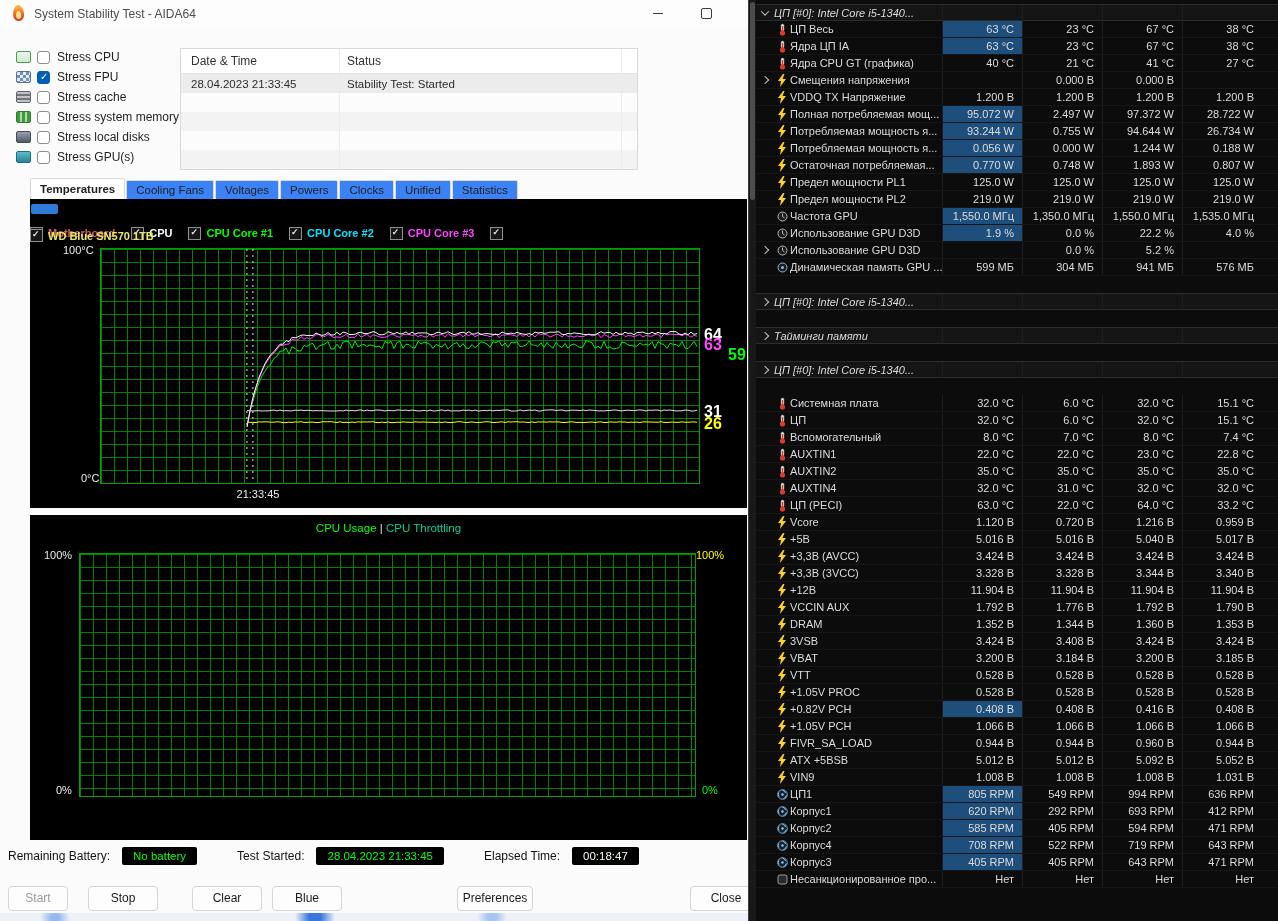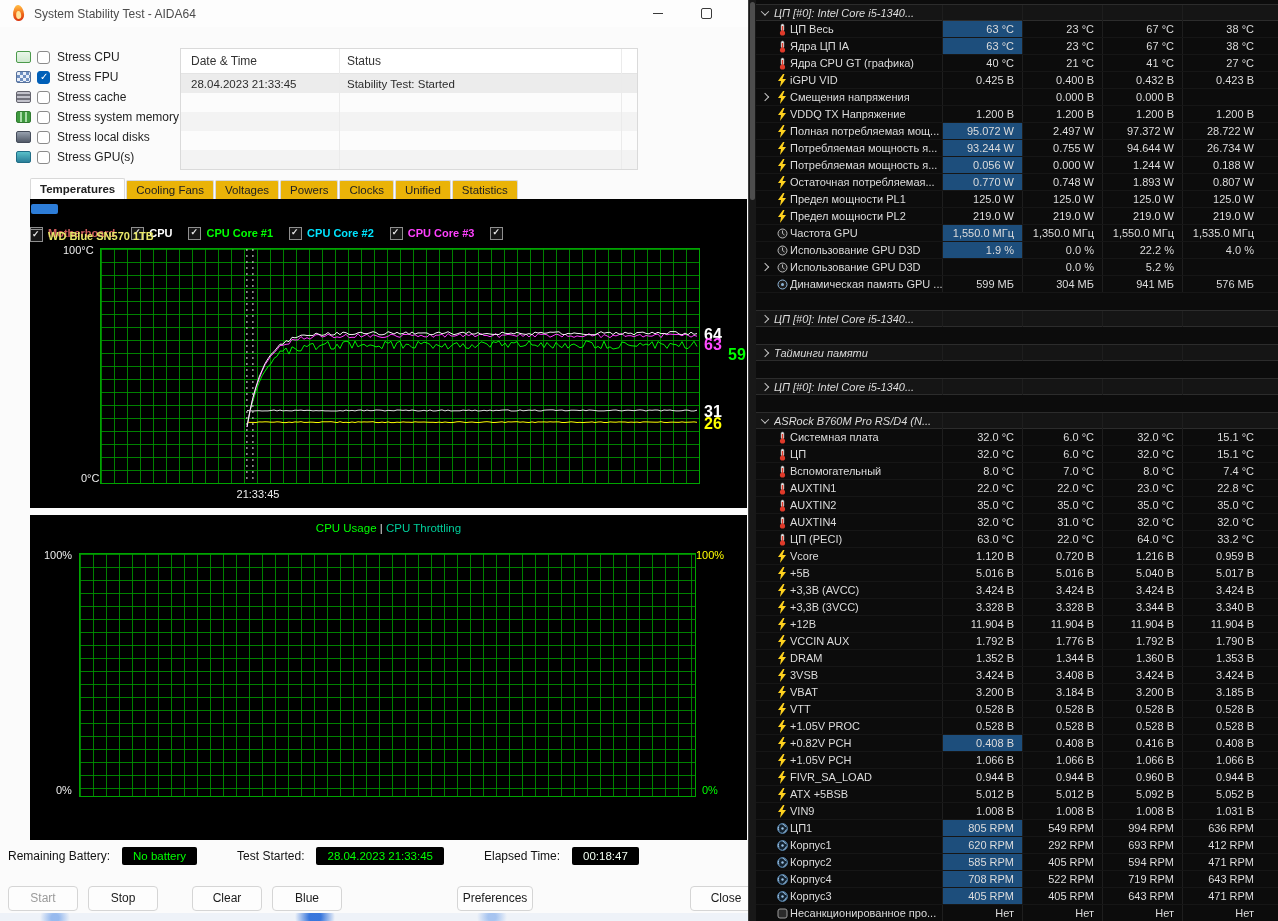--- a/index.html
+++ b/index.html
@@ -45,21 +45,21 @@
   .log-vline{position:absolute;top:0;bottom:0;width:1px;background:#ebebeb}
   .log-row{height:19px;display:flex;align-items:center;font-size:11.5px;color:#2c2c2c}
   #log-rows .log-row:nth-child(1){background:#ececec}
   #log-rows .log-row:nth-child(2){background:#fcfcfc}
   #log-rows .log-row:nth-child(3){background:#f3f3f3}
   #log-rows .log-row:nth-child(4){background:#fcfcfc}
   #log-rows .log-row:nth-child(5){background:#f3f3f3}
 
   
   #tabstrip{position:absolute;left:30px;top:179px;height:20px;display:flex;align-items:flex-end}
-  .tab{height:18px;line-height:18px;padding:0 9px;font-size:11.5px;color:#222;background:#eab308;
+  .tab{height:18px;line-height:18px;padding:0 9px;font-size:11.5px;color:#222;background:#3b82f6;
        border:1px solid #d9d9d9;border-bottom:none;border-radius:2px 2px 0 0;margin-right:1px;white-space:nowrap}
   .tab.active{height:20px;line-height:20px;background:#fff;font-weight:bold;position:relative;z-index:2}
 
   
   .chart-panel{position:absolute;left:30px;width:717px;background:#000}
   #chart1{top:199px;height:309px}
   #chart2{top:515px;height:325px}
   #blue-chip{position:absolute;left:1px;top:5px;width:27px;height:10px;background:#2d7dd8;border-radius:2px}
   .legend{position:absolute;left:0;width:717px;display:flex;justify-content:flex-start;gap:16px}
   #legend-row1{top:8px}#legend-row2{top:30px}
@@ -260,21 +260,21 @@
 
   <div id="status-row">
       <span class="sb-label">Remaining Battery:</span>
       <span class="sb-box" style="color: rgb(0, 255, 0);">No battery</span>
       <span class="sb-label">Test Started:</span>
       <span class="sb-box" style="color: rgb(0, 255, 0);">28.04.2023 21:33:45</span>
       <span class="sb-label">Elapsed Time:</span>
       <span class="sb-box" style="color: rgb(242, 255, 242);">00:18:47</span>
     </div>
   <div id="button-row">
-      <div class="btn disabled" style="left: 8px; width: 70px;">Start</div>
+      <div class="btn disabled" style="left: 8px; width: 60px;">Start</div>
       <div class="btn" style="left: 88px; width: 70px;">Stop</div>
       <div class="btn" style="left: 192px; width: 70px;">Clear</div>
       <div class="btn" style="left: 272px; width: 70px;">Blue</div>
       <div class="btn" style="left: 376px; width: 72px; margin-top: 29px;">CPUID</div>
       <div class="btn" style="left: 457px; width: 76px;">Preferences</div>
       <div class="btn" style="left: 690px; width: 72px;">Close</div>
     </div>
   <div id="bottom-strip"></div>
 </div>
 
@@ -336,34 +336,20 @@
           </svg>
         </div>
         <div class="s-label">Ядра CPU GT (графика)</div>
         <div class="s-val">40 °C</div>
         <div class="s-val">21 °C</div>
         <div class="s-val">41 °C</div>
         <div class="s-val">27 °C</div>
         <div class="s-right"></div>
       </div>
       <div class="s-row">
-        <div class="s-chev"></div>
-        <div class="s-icon">
-          <svg width="10" height="13" viewBox="0 0 10 13">
-            <polygon points="6,0 1,7 4,7 3,13 9,5 5.5,5 7.5,0" fill="#ffd21e"></polygon>
-          </svg>
-        </div>
-        <div class="s-label">iGPU VID</div>
-        <div class="s-val">0.425 В</div>
-        <div class="s-val">0.400 В</div>
-        <div class="s-val">0.432 В</div>
-        <div class="s-val">0.423 В</div>
-        <div class="s-right"></div>
-      </div>
-      <div class="s-row">
         <div class="s-chev">
           <div class="chev right"></div>
         </div>
         <div class="s-icon">
           <svg width="10" height="13" viewBox="0 0 10 13">
             <polygon points="6,0 1,7 4,7 3,13 9,5 5.5,5 7.5,0" fill="#ffd21e"></polygon>
           </svg>
         </div>
         <div class="s-label">Смещения напряжения</div>
         <div class="s-val"></div>
@@ -562,31 +548,20 @@
           <div class="chev right"></div>
         </div>
         <div class="s-label">ЦП [#0]: Intel Core i5-1340...</div>
         <div class="s-val"></div>
         <div class="s-val"></div>
         <div class="s-val"></div>
         <div class="s-val"></div>
         <div class="s-right"></div>
       </div>
       <div class="spacer"></div>
-      <div class="s-row s-header">
-        <div class="s-chev">
-          <div class="chev down"></div>
-        </div>
-        <div class="s-label">ASRock B760M Pro RS/D4 (N...</div>
-        <div class="s-val"></div>
-        <div class="s-val"></div>
-        <div class="s-val"></div>
-        <div class="s-val"></div>
-        <div class="s-right"></div>
-      </div>
       <div class="s-row">
         <div class="s-chev"></div>
         <div class="s-icon">
           <svg width="9" height="13" viewBox="0 0 9 13">
             <rect x="3" y="1" width="3" height="7" rx="1.5" fill="#e8e8e8" stroke="#999" stroke-width="0.5"></rect>
             <rect x="3.8" y="3" width="1.4" height="5" fill="#e03a2a"></rect>
             <circle cx="4.5" cy="10" r="2.6" fill="#e03a2a"></circle>
           </svg>
         </div>
         <div class="s-label">Системная плата</div>

